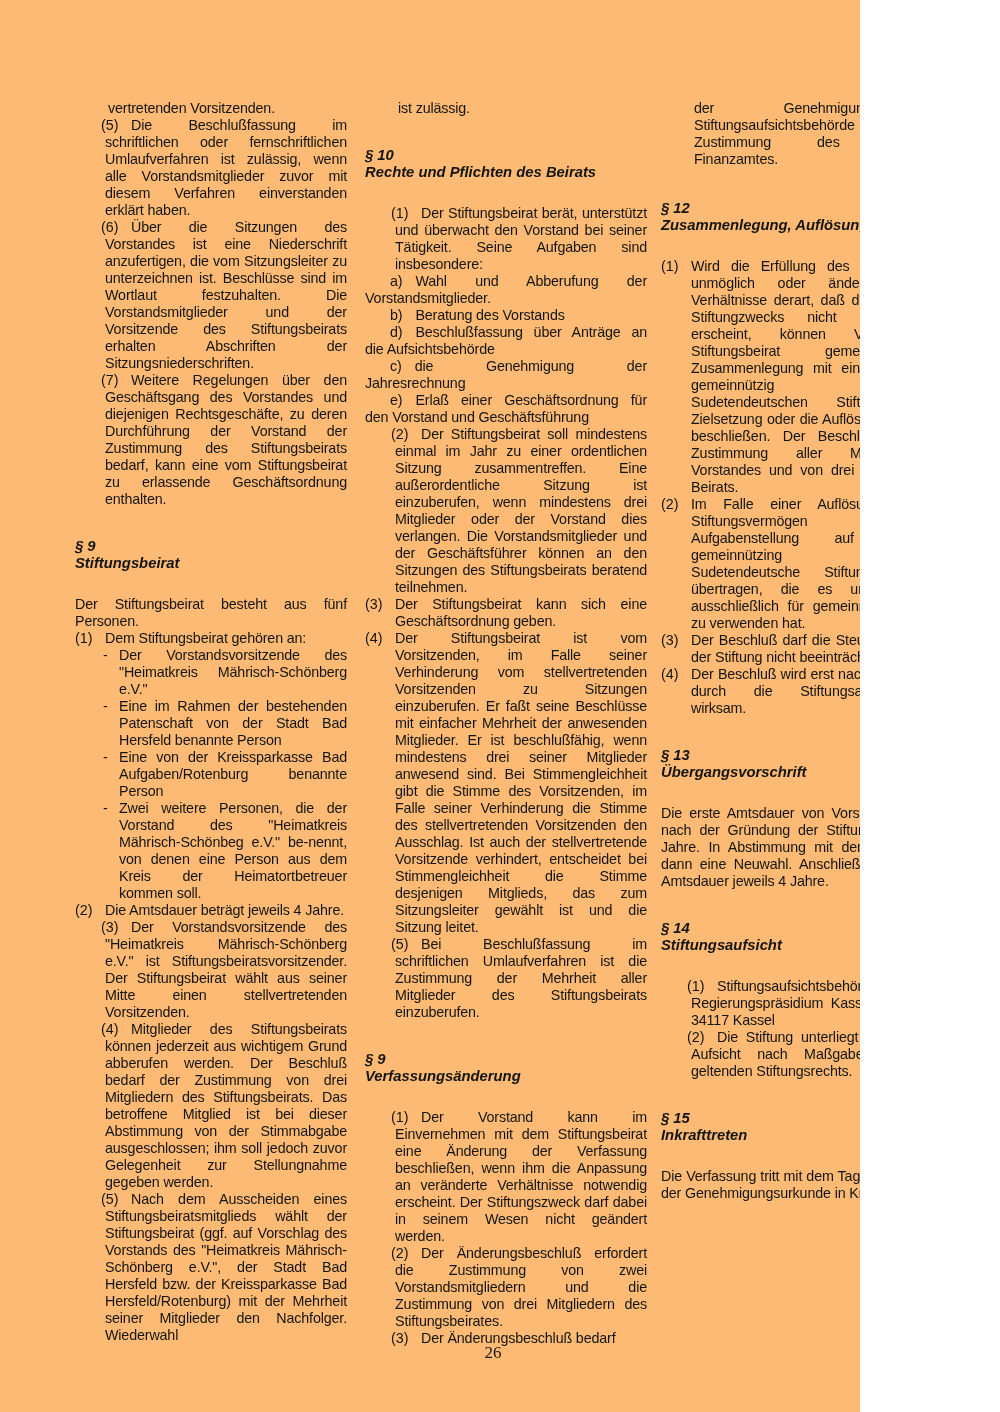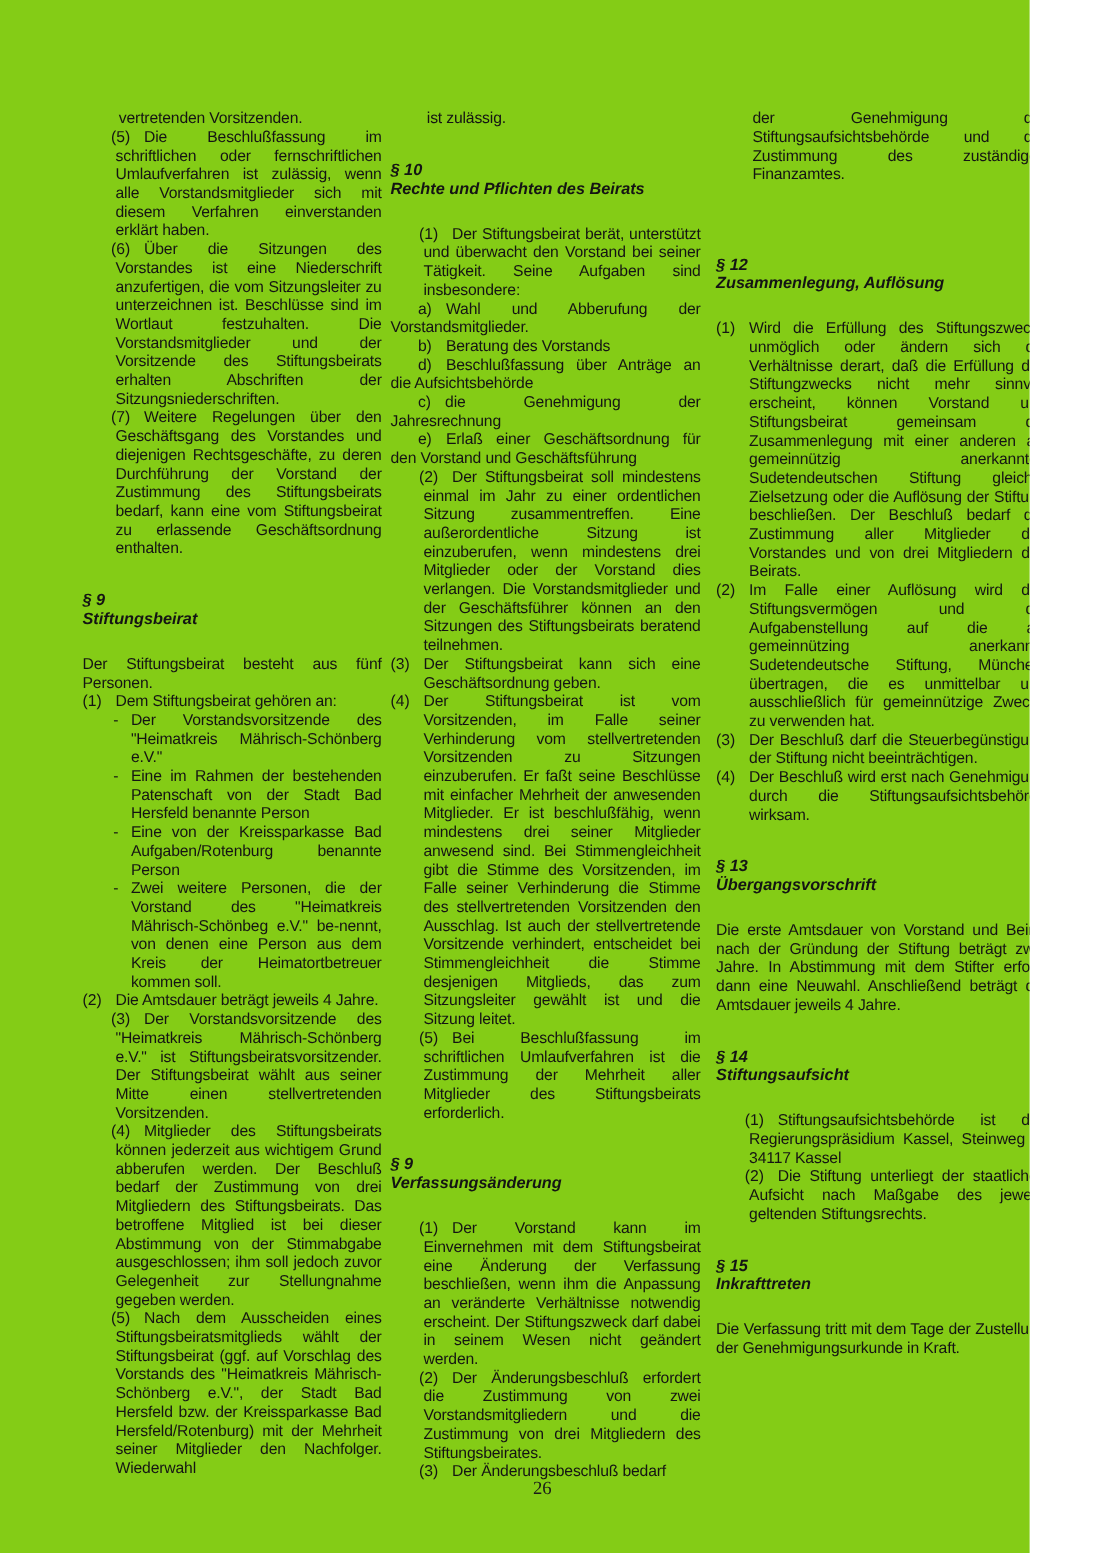--- a/index.html
+++ b/index.html
@@ -2,40 +2,40 @@
 <html lang="de"><head>
 <meta charset="utf-8">
 <style>
   html, body {
     margin: 0;
     padding: 0;
     background: #ffffff;
   }
   .page {
     position: relative;
-    width: 936px;
+    width: 860px;
     height: 1412px;
-    background: #84cc16;
+    background: #fdba74;
     overflow: hidden;
     font-family: "Liberation Sans", sans-serif;
     color: #141414;
     font-size: 14.3px;
     line-height: 17px;
     letter-spacing: -0.15px;
   }
   .columns {
     position: absolute;
     left: 75px;
     top: 100px;
     display: flex;
     align-items: flex-start;
   }
   .col { text-align: justify; }
   .col-1 { width: 272px; }
-  .col-2 { width: 282px; margin-left: 8px; }
+  .col-2 { width: 282px; margin-left: 18px; }
   .col-3 { width: 300px; margin-left: 14px; }
 
   .para { text-align: justify; hyphens: auto; -webkit-hyphens: auto; }
   .num-para { position: relative; padding-left: 30px; }
   .num-para .num { position: absolute; left: 0; top: 0; letter-spacing: 0; }
   .num-para.tab { text-indent: 26px; }
   .cont { padding-left: 33px; }
   .plain { padding-left: 0; }
   .dash-item { position: relative; padding-left: 44px; }
   .dash-item .dash-mark { position: absolute; left: 28px; top: 0; }
@@ -64,21 +64,21 @@
     color: #1a1a1a;
   }
 </style>
 </head>
 <body>
 
 <div class="page">
   <div class="columns">
     <div class="col col-1">
         <div class="para cont"><span>vertretenden Vorsitzenden.</span></div>
-        <div class="para num-para tab"><span class="num">(5)</span><span>Die Beschlußfassung im schriftlichen oder fernschriftlichen Umlaufverfahren ist zulässig, wenn alle Vorstandsmitglieder sich mit diesem Verfahren einverstanden erklärt haben.</span></div>
+        <div class="para num-para tab"><span class="num">(5)</span><span>Die Beschlußfassung im schriftlichen oder fernschriftlichen Umlaufverfahren ist zulässig, wenn alle Vorstandsmitglieder zuvor mit diesem Verfahren einverstanden erklärt haben.</span></div>
         <div class="para num-para tab"><span class="num">(6)</span><span>Über die Sitzungen des Vorstandes ist eine Niederschrift anzufertigen, die vom Sitzungsleiter zu unterzeichnen ist. Beschlüsse sind im Wortlaut festzuhalten. Die Vorstandsmitglieder und der Vorsitzende des Stiftungsbeirats erhalten Abschriften der Sitzungsniederschriften.</span></div>
         <div class="para num-para tab"><span class="num">(7)</span><span>Weitere Regelungen über den Geschäftsgang des Vorstandes und diejenigen Rechtsgeschäfte, zu deren Durchführung der Vorstand der Zustimmung des Stiftungsbeirats bedarf, kann eine vom Stiftungsbeirat zu erlassende Geschäftsordnung enthalten.</span></div>
         <div class="heading">
           <div>§ 9</div>
           <div>Stiftungsbeirat</div>
         </div>
         <div class="para plain"><span>Der Stiftungsbeirat besteht aus fünf Personen.</span></div>
         <div class="para num-para"><span class="num">(1)</span><span>Dem Stiftungsbeirat gehören an:</span></div>
         <div class="para dash-item"><span class="dash-mark">-</span><span>Der Vorstandsvorsitzende des "Heimatkreis Mährisch-Schönberg e.V."</span></div>
         <div class="para dash-item"><span class="dash-mark">-</span><span>Eine im Rahmen der bestehenden Patenschaft von der Stadt Bad Hersfeld benannte Person</span></div>
@@ -97,32 +97,32 @@
         </div>
         <div class="para num-para tab"><span class="num">(1)</span><span>Der Stiftungsbeirat berät, unterstützt und überwacht den Vorstand bei seiner Tätigkeit. Seine Aufgaben sind insbesondere:</span></div>
         <div class="para sub-item"><span class="sub-num">a)</span><span>Wahl und Abberufung der Vorstandsmitglieder.</span></div>
         <div class="para sub-item"><span class="sub-num">b)</span><span>Beratung des Vorstands</span></div>
         <div class="para sub-item"><span class="sub-num">d)</span><span>Beschlußfassung über Anträge an die Aufsichtsbehörde</span></div>
         <div class="para sub-item"><span class="sub-num">c)</span><span>die Genehmigung der Jahresrechnung</span></div>
         <div class="para sub-item"><span class="sub-num">e)</span><span>Erlaß einer Geschäftsordnung für den Vorstand und Geschäftsführung</span></div>
         <div class="para num-para tab"><span class="num">(2)</span><span>Der Stiftungsbeirat soll mindestens einmal im Jahr zu einer ordentlichen Sitzung zusammentreffen. Eine außerordentliche Sitzung ist einzuberufen, wenn mindestens drei Mitglieder oder der Vorstand dies verlangen. Die Vorstandsmitglieder und der Geschäftsführer können an den Sitzungen des Stiftungsbeirats beratend teilnehmen.</span></div>
         <div class="para num-para"><span class="num">(3)</span><span>Der Stiftungsbeirat kann sich eine Geschäftsordnung geben.</span></div>
         <div class="para num-para"><span class="num">(4)</span><span>Der Stiftungsbeirat ist vom Vorsitzenden, im Falle seiner Verhinderung vom stellvertretenden Vorsitzenden zu Sitzungen einzuberufen. Er faßt seine Beschlüsse mit einfacher Mehrheit der anwesenden Mitglieder. Er ist beschlußfähig, wenn mindestens drei seiner Mitglieder anwesend sind. Bei Stimmengleichheit gibt die Stimme des Vorsitzenden, im Falle seiner Verhinderung die Stimme des stellvertretenden Vorsitzenden den Ausschlag. Ist auch der stellvertretende Vorsitzende verhindert, entscheidet bei Stimmengleichheit die Stimme desjenigen Mitglieds, das zum Sitzungsleiter gewählt ist und die Sitzung leitet.</span></div>
-        <div class="para num-para tab"><span class="num">(5)</span><span>Bei Beschlußfassung im schriftlichen Umlaufverfahren ist die Zustimmung der Mehrheit aller Mitglieder des Stiftungsbeirats erforderlich.</span></div>
+        <div class="para num-para tab"><span class="num">(5)</span><span>Bei Beschlußfassung im schriftlichen Umlaufverfahren ist die Zustimmung der Mehrheit aller Mitglieder des Stiftungsbeirats einzuberufen.</span></div>
         <div class="heading">
           <div>§ 9</div>
           <div>Verfassungsänderung</div>
         </div>
         <div class="para num-para tab"><span class="num">(1)</span><span>Der Vorstand kann im Einvernehmen mit dem Stiftungsbeirat eine Änderung der Verfassung beschließen, wenn ihm die Anpassung an veränderte Verhältnisse notwendig erscheint. Der Stiftungszweck darf dabei in seinem Wesen nicht geändert werden.</span></div>
         <div class="para num-para tab"><span class="num">(2)</span><span>Der Änderungsbeschluß erfordert die Zustimmung von zwei Vorstandsmitgliedern und die Zustimmung von drei Mitgliedern des Stiftungsbeirates.</span></div>
         <div class="para num-para tab"><span class="num">(3)</span><span>Der Änderungsbeschluß bedarf</span></div>
       </div>
     <div class="col col-3">
         <div class="para cont"><span>der Genehmigung der Stiftungsaufsichtsbehörde und der Zustimmung des zuständigen Finanzamtes.</span></div>
-        <div class="heading big-gap" style="margin-top: 65px;">
+        <div class="heading big-gap" style="margin-top: 32px;">
           <div>§ 12</div>
           <div>Zusammenlegung, Auflösung</div>
         </div>
         <div class="para num-para"><span class="num">(1)</span><span>Wird die Erfüllung des Stiftungszwecks unmöglich oder ändern sich die Verhältnisse derart, daß die Erfüllung des Stiftungzwecks nicht mehr sinnvoll erscheint, können Vorstand und Stiftungsbeirat gemeinsam die Zusammenlegung mit einer anderen als gemeinnützig anerkannten Sudetendeutschen Stiftung gleicher Zielsetzung oder die Auflösung der Stiftung beschließen. Der Beschluß bedarf der Zustimmung aller Mitglieder des Vorstandes und von drei Mitgliedern des Beirats.</span></div>
         <div class="para num-para"><span class="num">(2)</span><span>Im Falle einer Auflösung wird das Stiftungsvermögen und die Aufgabenstellung auf die als gemeinnützing anerkannte Sudetendeutsche Stiftung, München, übertragen, die es unmittelbar und ausschließlich für gemeinnützige Zwecke zu verwenden hat.</span></div>
         <div class="para num-para"><span class="num">(3)</span><span>Der Beschluß darf die Steuerbegünstigung der Stiftung nicht beeinträchtigen.</span></div>
         <div class="para num-para"><span class="num">(4)</span><span>Der Beschluß wird erst nach Genehmigung durch die Stiftungsaufsichtsbehörde wirksam.</span></div>
         <div class="heading">
           <div>§ 13</div>
           <div>Übergangsvorschrift</div>

